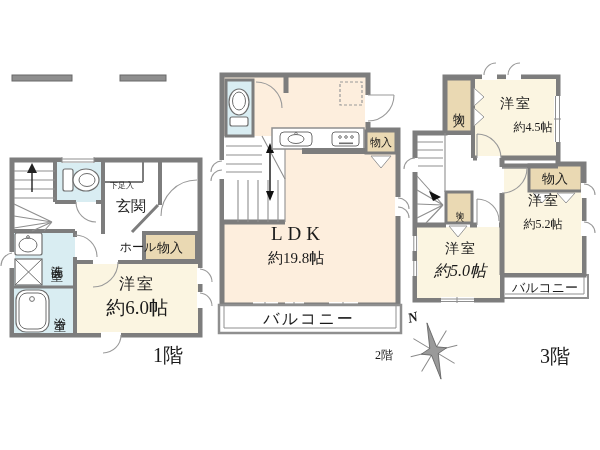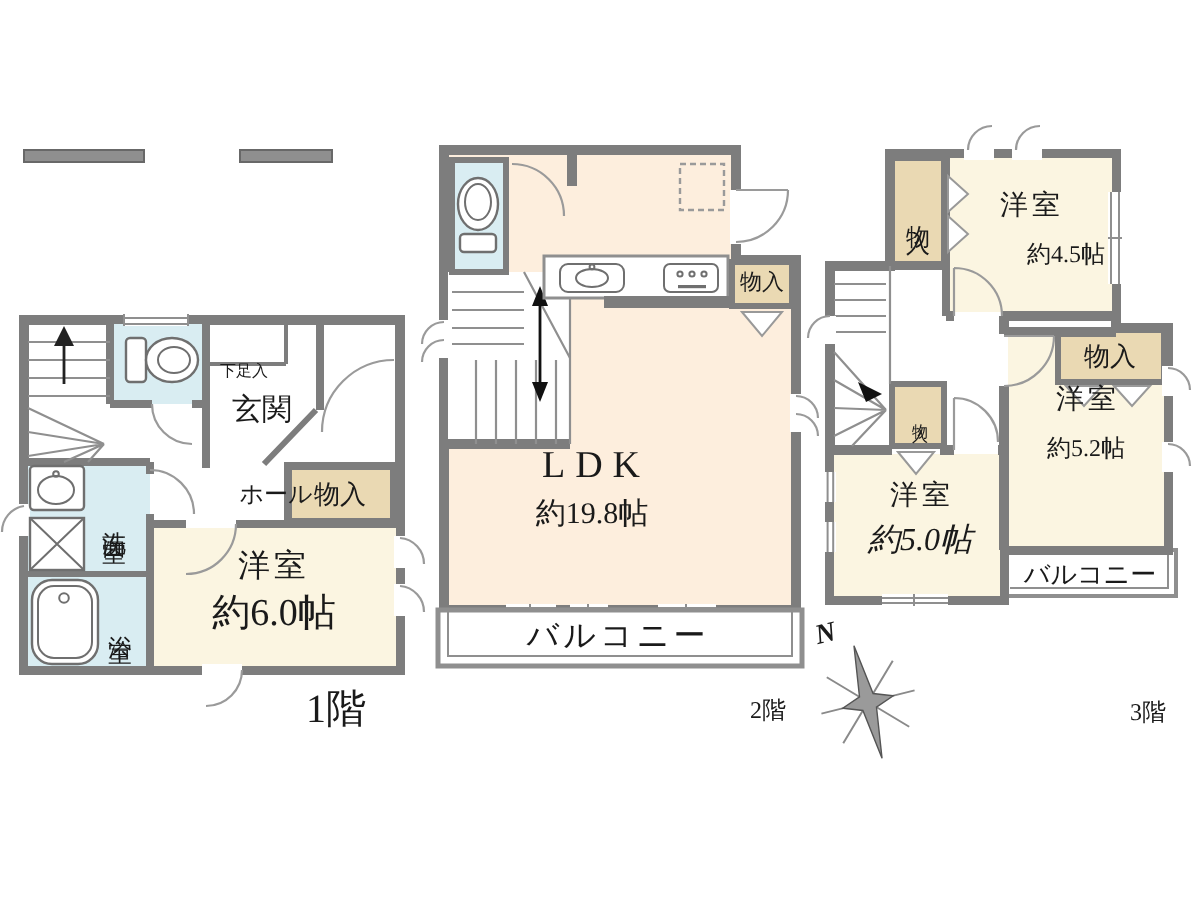--- a/index.html
+++ b/index.html
@@ -234,17 +234,17 @@
 <div class="lbl vert" style="left:459px;top:105px;font-size:12px;">物入</div>
 <div class="lbl ls2" style="left:516px;top:104px;font-size:14px;">洋室</div>
 <div class="lbl" style="left:533px;top:127px;font-size:12px;">約4.5帖</div>
 <div class="lbl vert" style="left:459px;top:207px;font-size:8px;">物入</div>
 <div class="lbl" style="left:555px;top:178px;font-size:13px;">物入</div>
 <div class="lbl ls2" style="left:544px;top:201px;font-size:14px;">洋室</div>
 <div class="lbl" style="left:543px;top:224px;font-size:12px;">約5.2帖</div>
 <div class="lbl ls2" style="left:461px;top:249px;font-size:14px;">洋室</div>
 <div class="lbl" style="left:460px;top:271px;font-size:16px;font-style:italic;">約5.0帖</div>
 <div class="lbl" style="left:545px;top:287px;font-size:13px;">バルコニー</div>
-<div class="lbl" style="left:574px;top:356px;font-size:12px;">3階</div>
+<div class="lbl" style="left:555px;top:356px;font-size:20px;">3階</div>
 
 <div class="lbl north" style="left:413px;top:318px;font-size:14px;">N</div>
 
 </div>
 
 </body></html>

